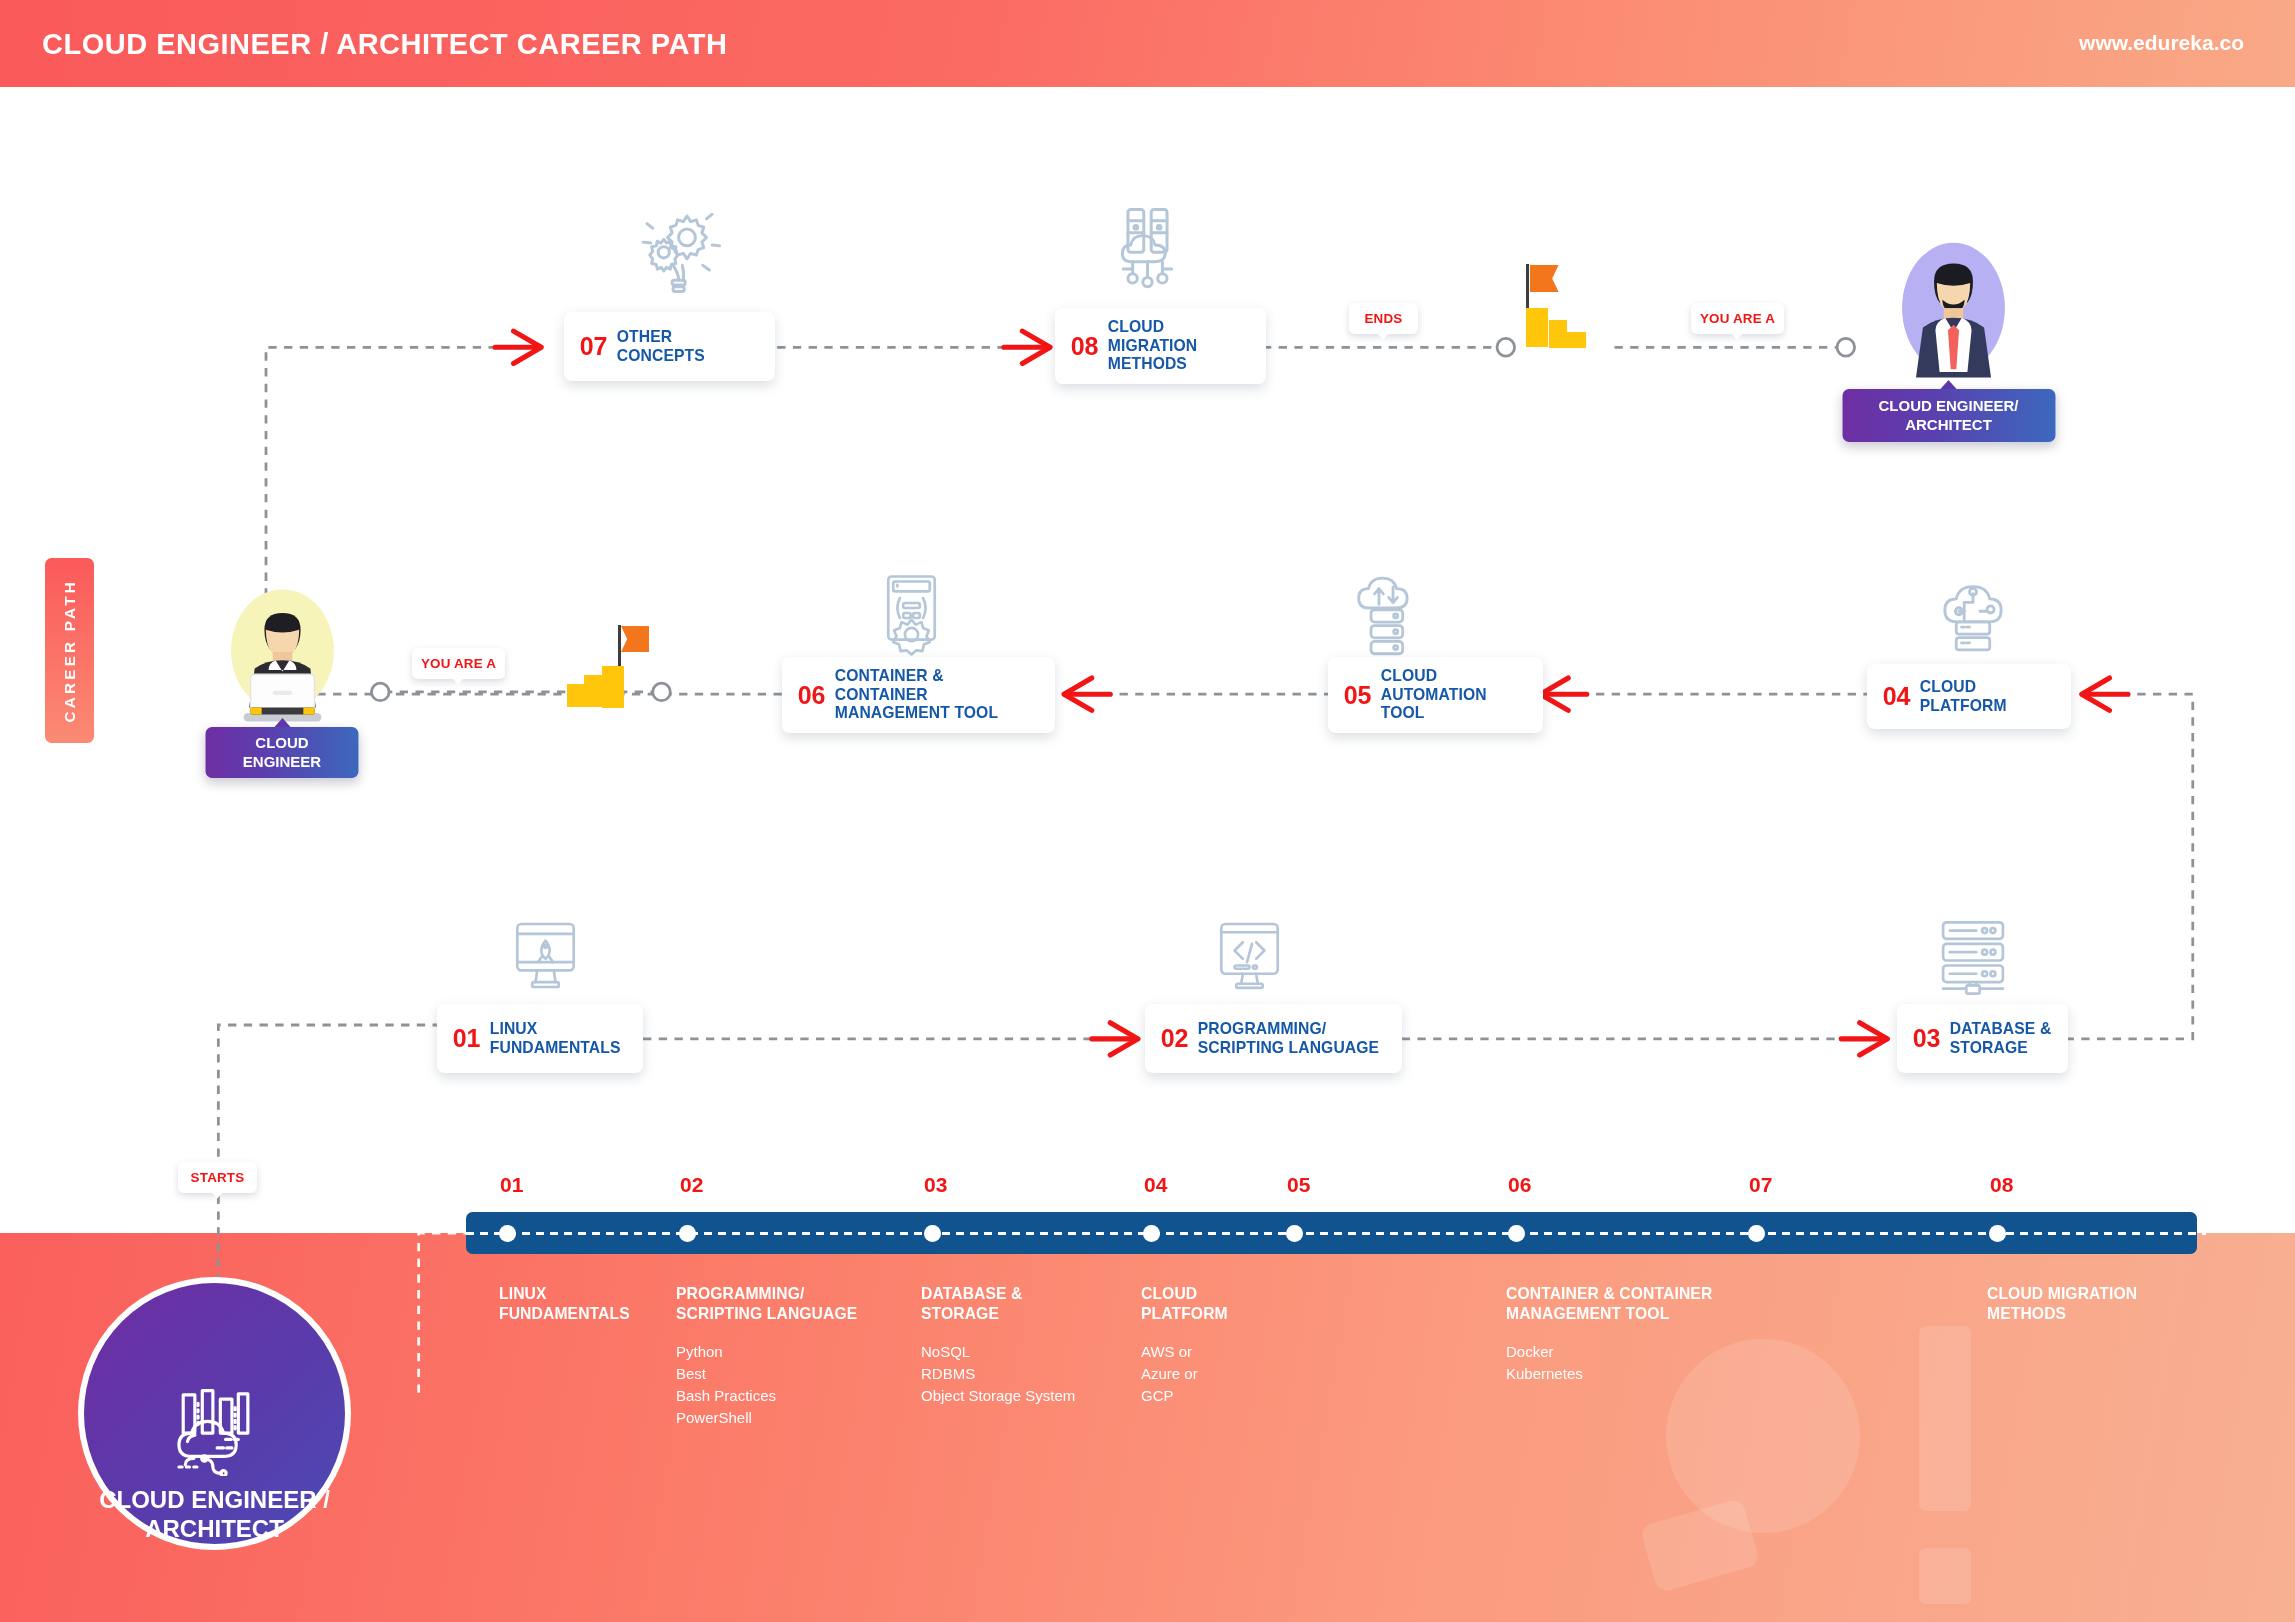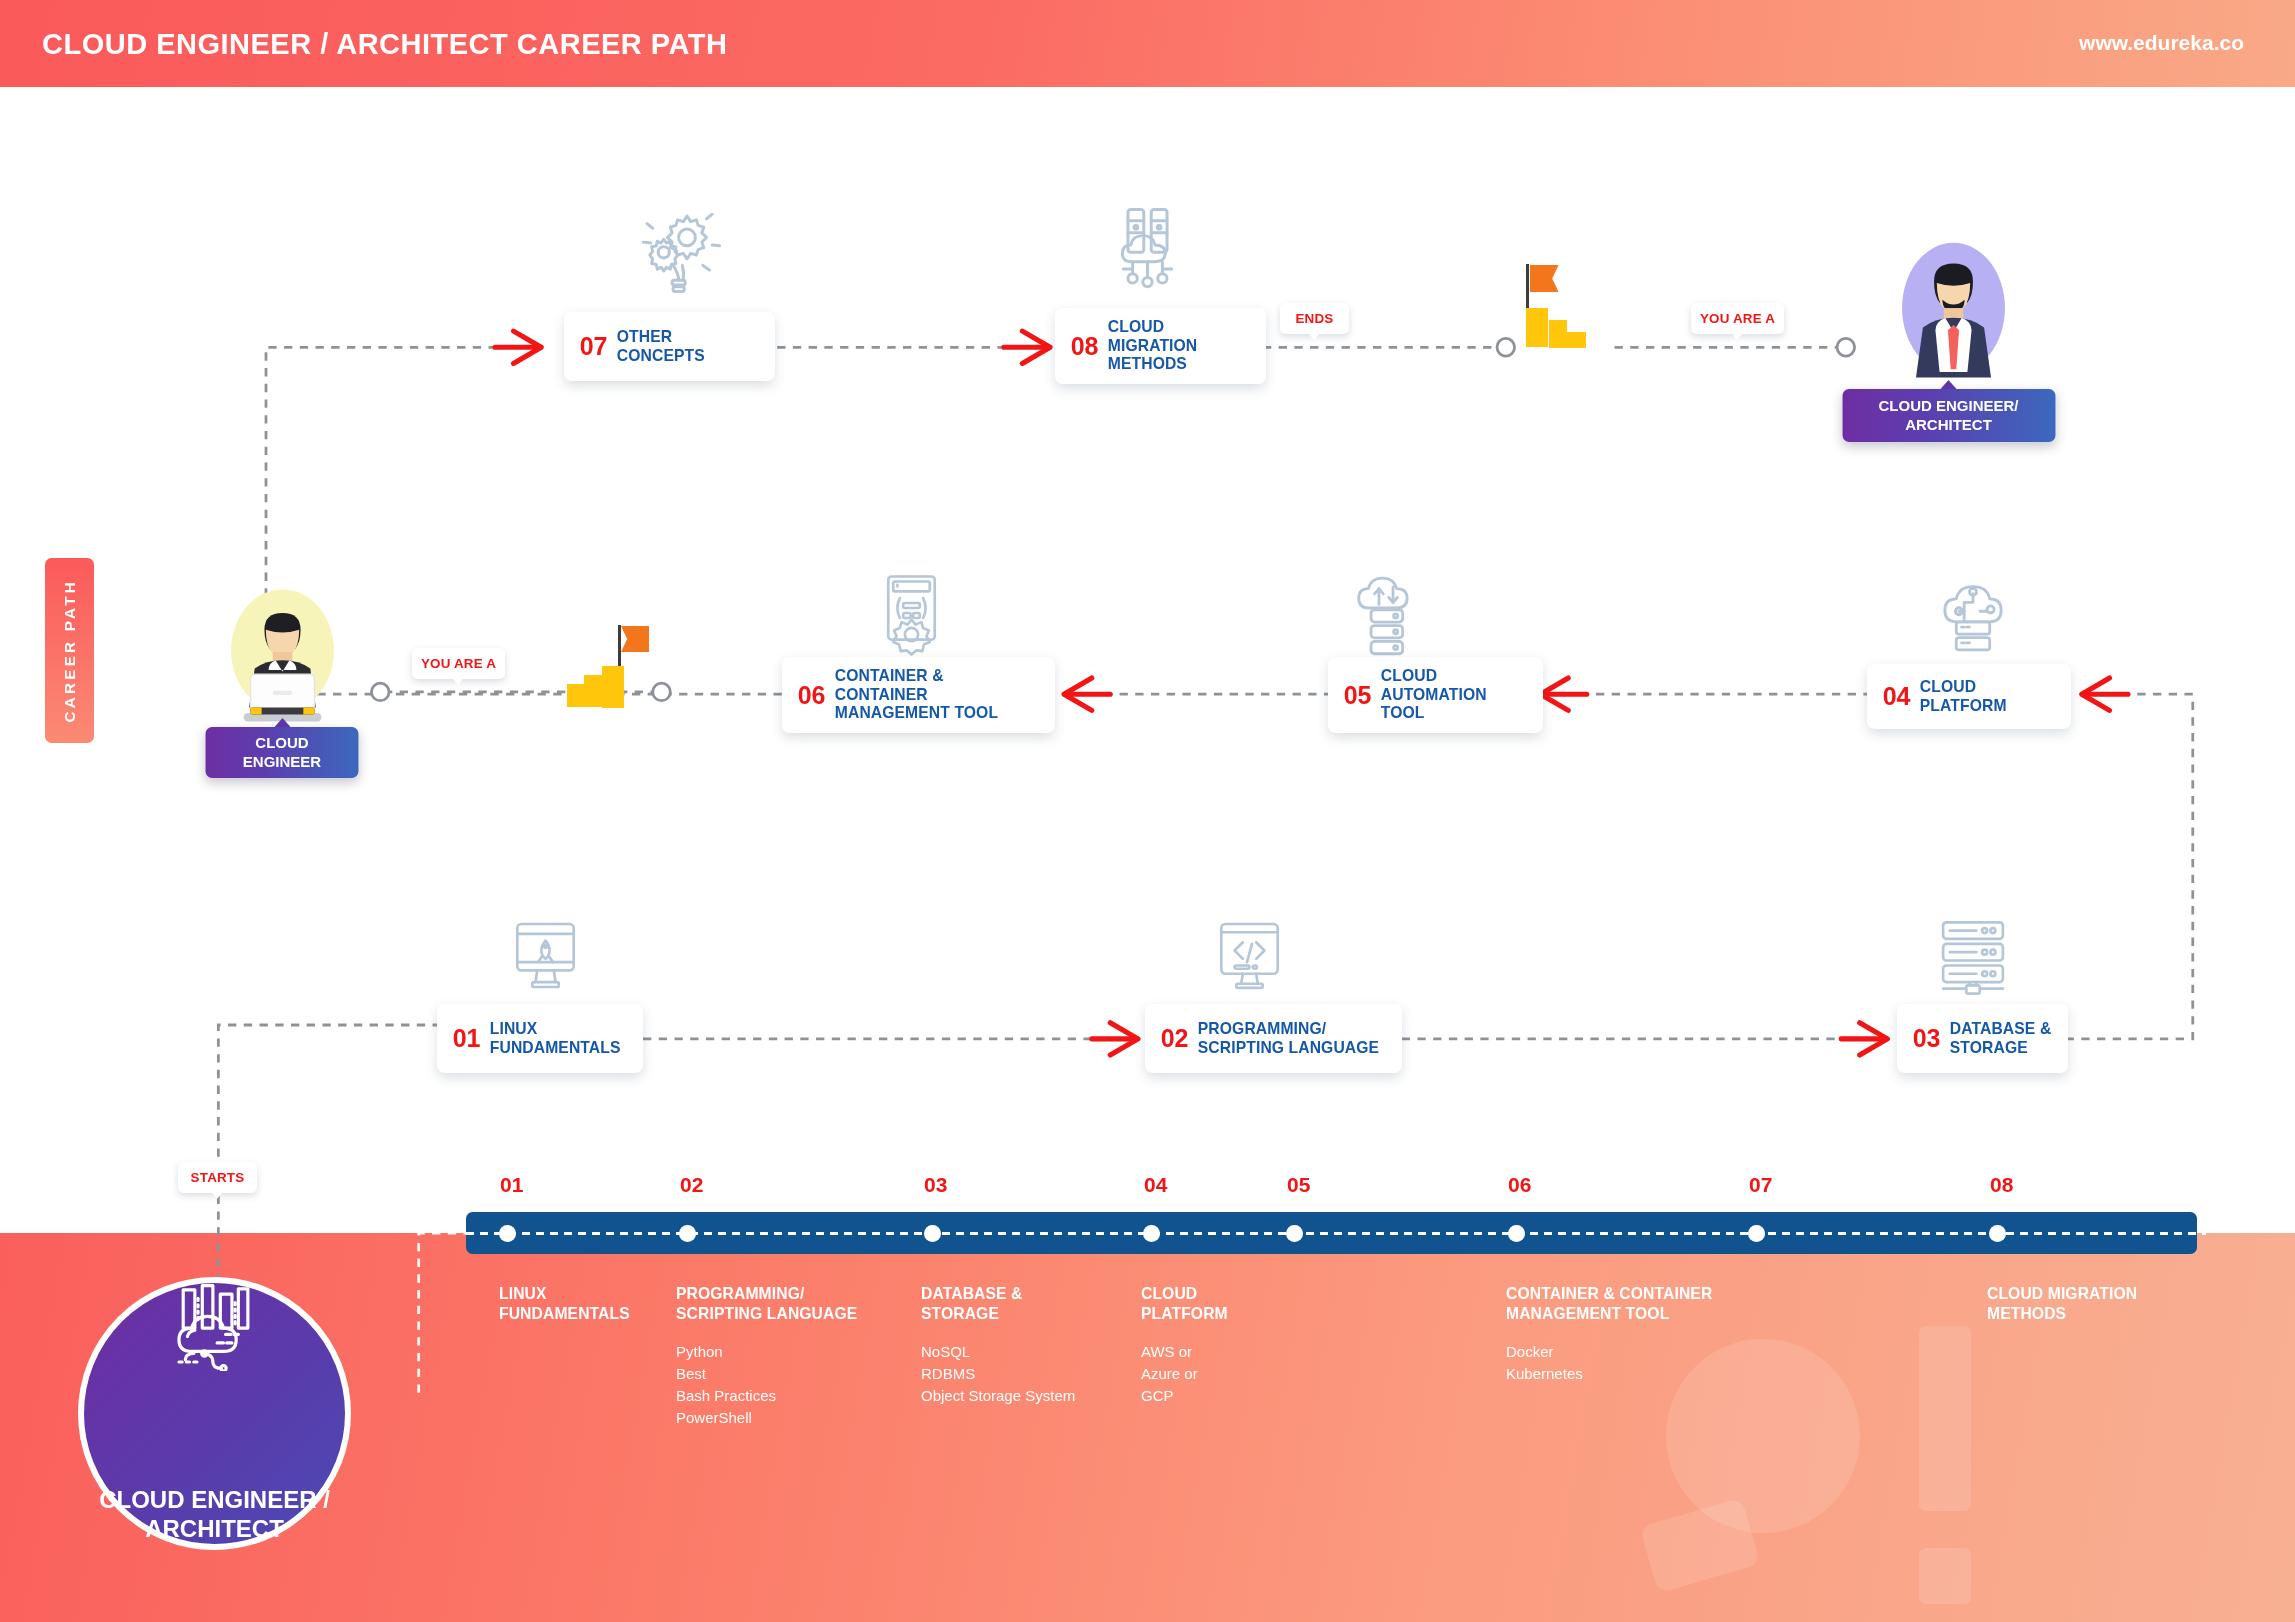--- a/index.html
+++ b/index.html
@@ -67,21 +67,21 @@
   .col{position:absolute;top:1284px;}
   .col h4{margin:0;color:#fff;font-size:15.7px;font-weight:bold;line-height:1.25;letter-spacing:0.1px;
     white-space:pre-line;}
   .col ul{margin:18px 0 0 0;padding:0;list-style:none;}
   .col li{color:#ffffff;font-size:15px;line-height:1.46;font-weight:400;white-space:nowrap;}
 
   
   .badge{position:absolute;left:78px;top:1277px;width:273px;height:273px;border-radius:50%;
     background:linear-gradient(135deg,#6e2ea3 0%,#5a3bab 55%,#4a4bb4 100%);
     border:6px solid #fff;box-sizing:border-box;
-    display:flex;flex-direction:column;align-items:center;justify-content:space-between;}
+    display:flex;flex-direction:column;align-items:center;justify-content:flex-end;}
   .badge .btxt{color:#fff;font-size:24px;font-weight:bold;text-align:center;line-height:1.2;margin-top:10.2px;}
 
   
   .flagwrap{position:absolute;}
   .stair{position:absolute;background:#ffc60b;}
   .pole{position:absolute;width:3.2px;background:#3d3d3d;}
   .flg{position:absolute;background:#f4761c;}
 
   
   .ico{position:absolute;}
@@ -290,21 +290,21 @@
     <div class="flg" style="left:11.6px;top:0.9px;width:29px;height:27px;
       clip-path:polygon(0 0,100% 0,78% 50%,100% 100%,0 100%);"></div>
     <div class="stair" style="left:8.3px;top:44px;width:22px;height:39px;"></div>
     <div class="stair" style="left:30.5px;top:56px;width:18.5px;height:28px;"></div>
     <div class="stair" style="left:49px;top:68px;width:18.5px;height:15.7px;"></div>
   </div>
 
   <div class="bubble" style="left:412px;top:648px;width:93px;">
     <span>YOU ARE A</span>
   </div>
-  <div class="bubble" style="left:1280px;top:303px;width:69px;">
+  <div class="bubble" style="left:1349px;top:303px;width:69px;">
     <span>ENDS</span>
   </div>
   <div class="bubble" style="left:1691px;top:303px;width:93px;">
     <span>YOU ARE A</span>
   </div>
   <div class="bubble" style="left:178px;top:1162px;width:79px;">
     <span>STARTS</span>
   </div>
 
   <div class="avatar" style="left:185px;top:588px;width:194px;height:185px;">

